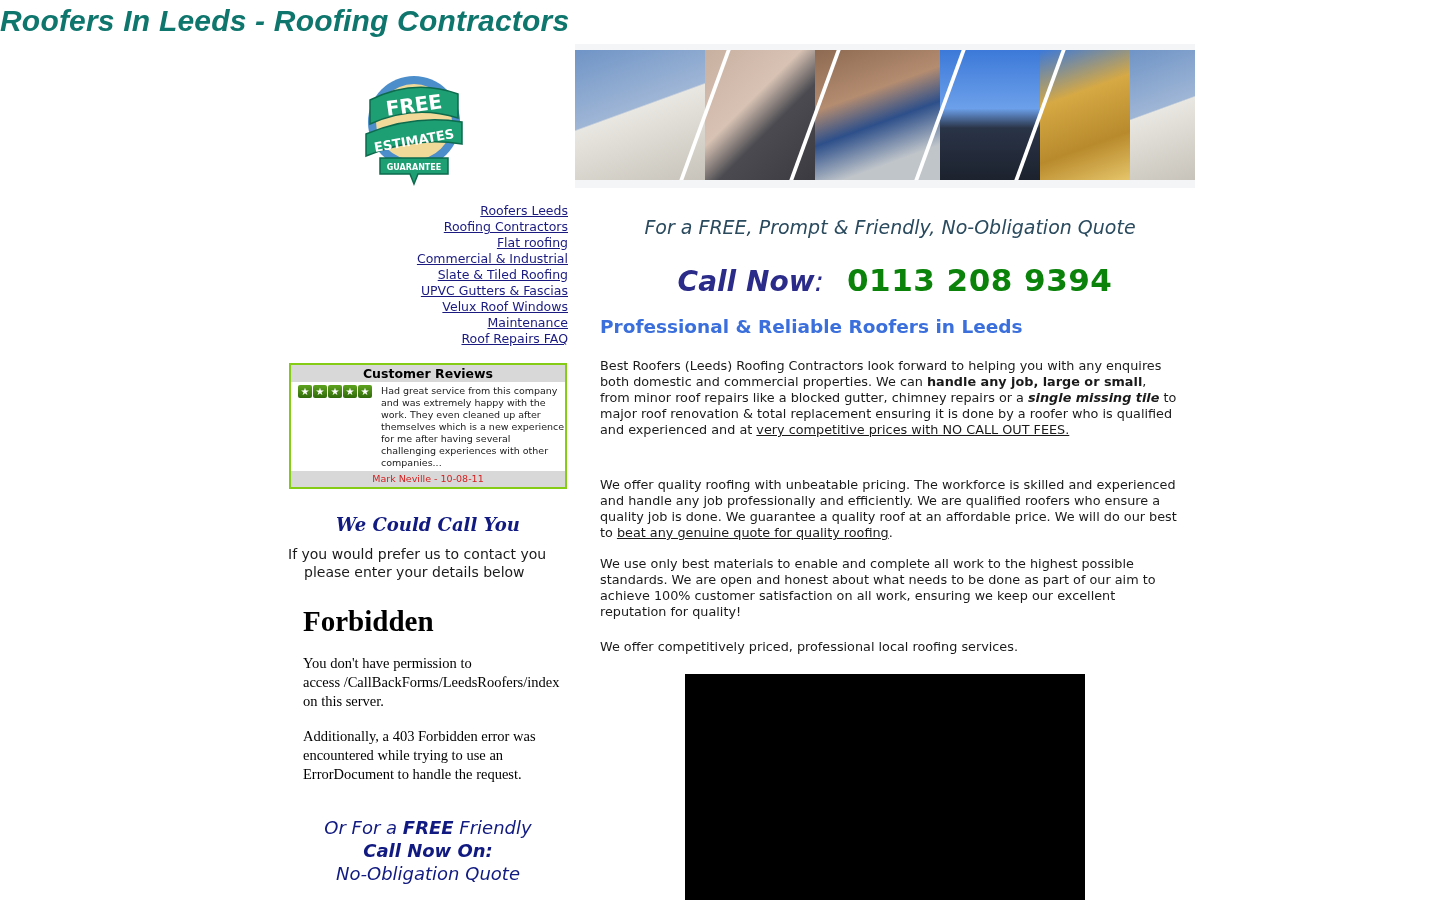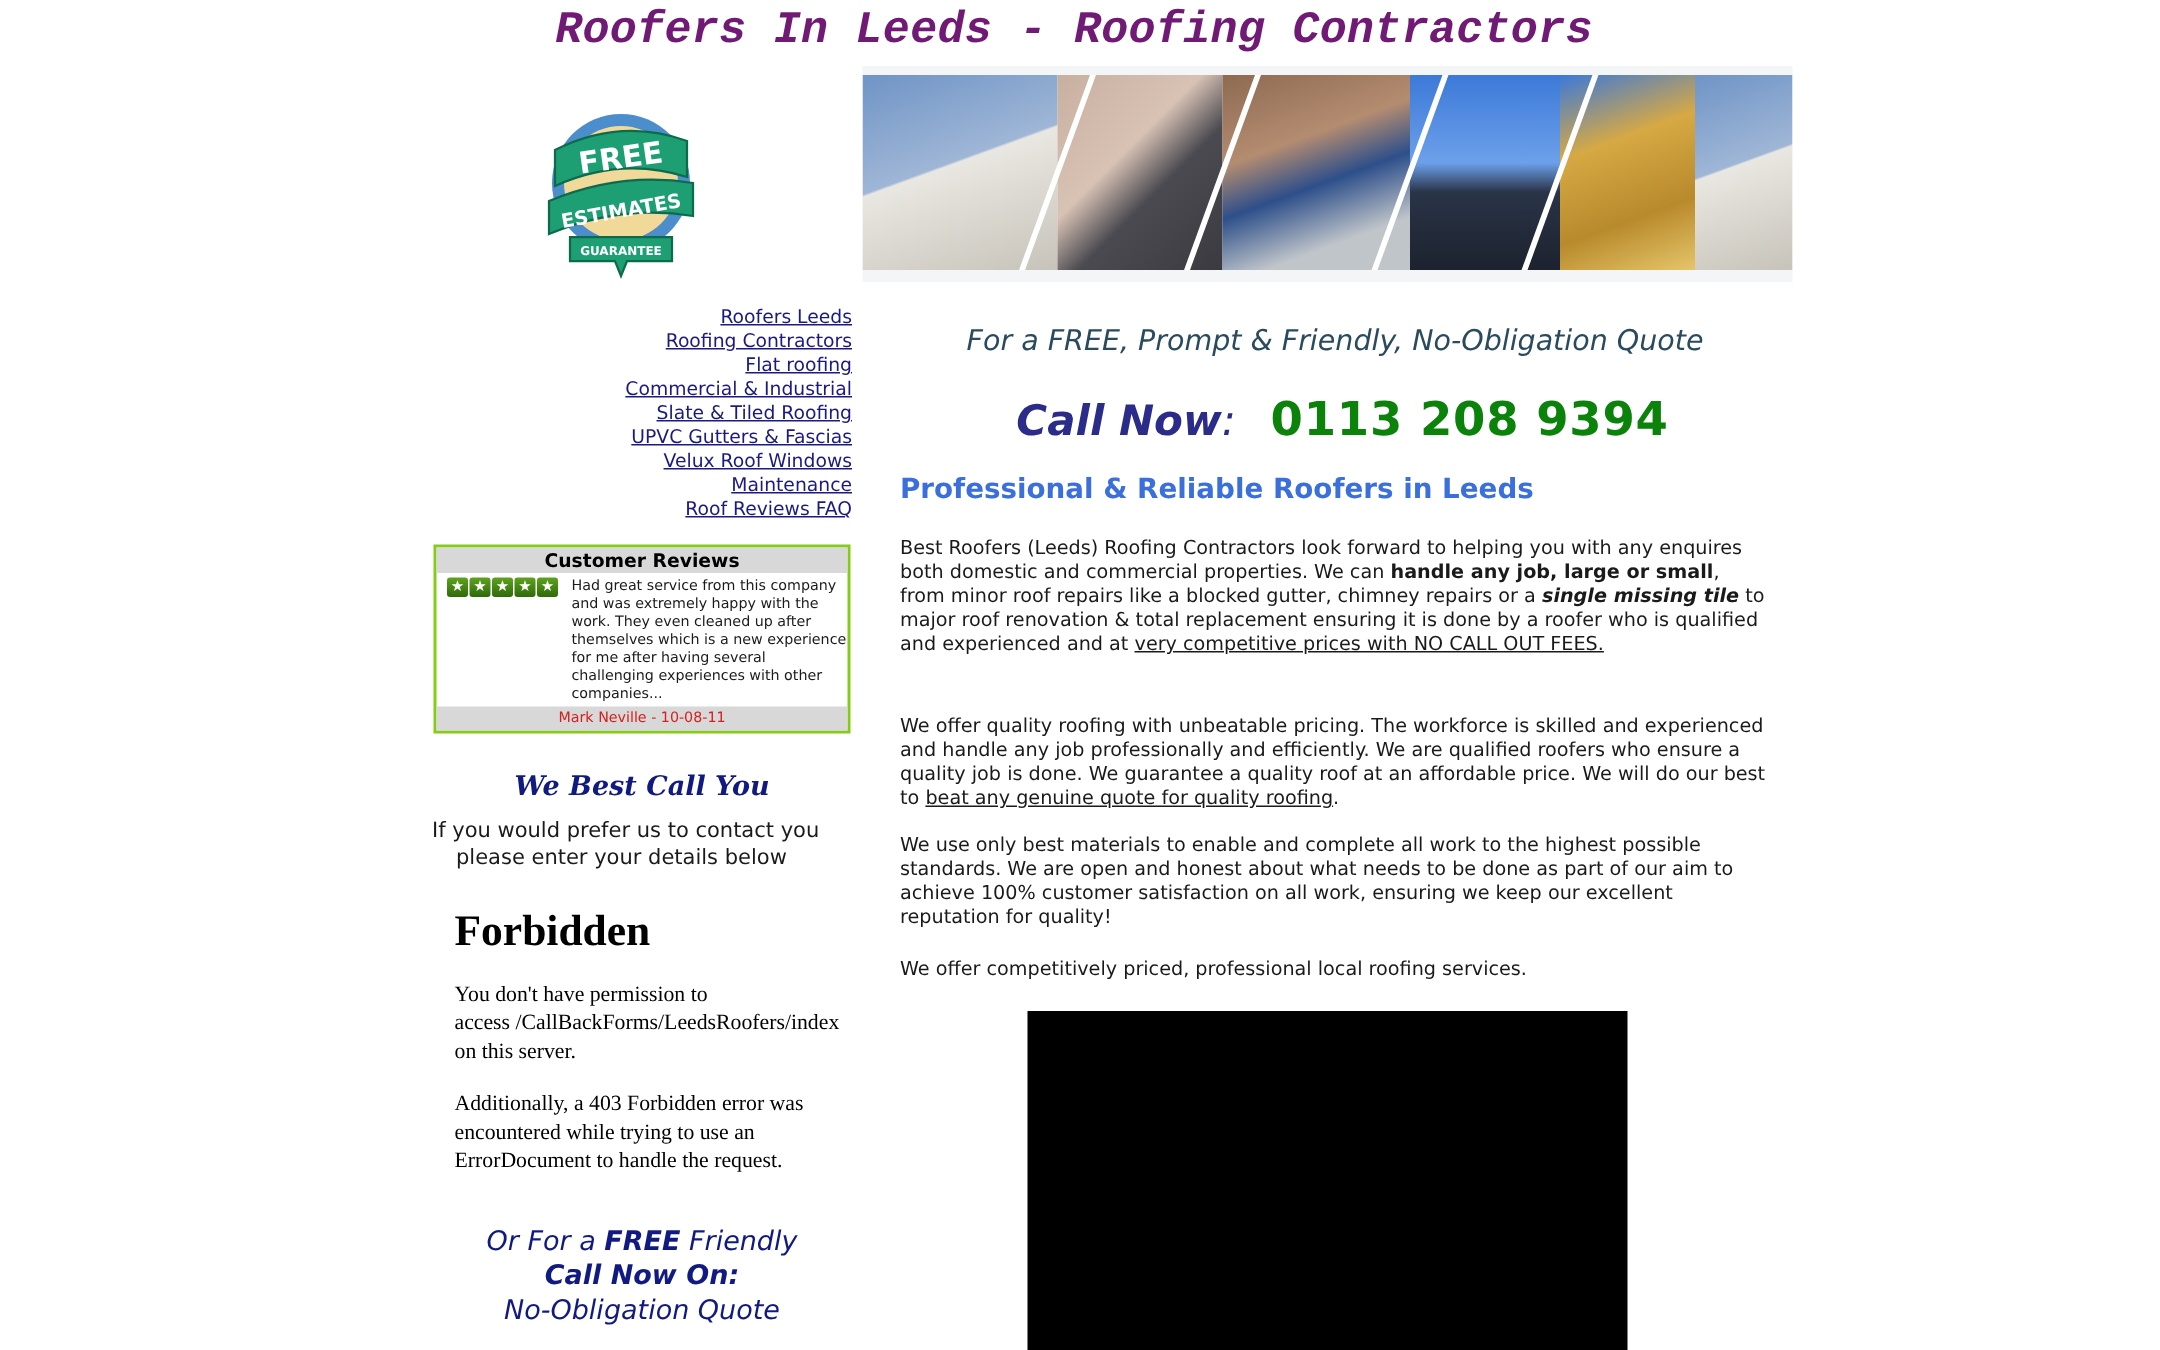--- a/index.html
+++ b/index.html
@@ -1,22 +1,22 @@
 <!DOCTYPE html>
 <html><head>
 <meta charset="utf-8">
 <style>
   * { box-sizing: border-box; margin: 0; padding: 0; }
   html, body { width: 1440px; height: 900px; overflow: hidden; background: #ffffff; }
   body { font-family: "DejaVu Sans", "Liberation Sans", sans-serif; color: #000; position: relative; }
 
   .site-title {
-    position: absolute; left: 0; top: 4px; width: 1432px; text-align: center;
-    font-family: Liberation Mono, monospace; font-weight: bold; font-style: italic;
-    font-size: 30px; color: #701a75; letter-spacing: 0.2px;
+    position: absolute; left: 0; top: 4px; width: 1432px; text-align: left;
+    font-family: Liberation Sans, sans-serif; font-weight: bold; font-style: italic;
+    font-size: 30px; color: #0f766e; letter-spacing: 0.2px;
   }
 
   
   .left-col { position: absolute; left: 288px; top: 50px; width: 280px; }
   .badge {
     position: absolute; left: 74px; top: 20px; width: 104px; height: 116px;
   }
   .nav { position: absolute; left: 0; top: 153px; width: 280px; text-align: right; }
   .nav a {
     display: block; font-family: "DejaVu Sans", sans-serif; font-size: 12.5px;
@@ -143,39 +143,39 @@
 
   <nav class="nav">
     <a href="#">Roofers Leeds</a>
     <a href="#">Roofing Contractors</a>
     <a href="#">Flat roofing</a>
     <a href="#">Commercial &amp; Industrial</a>
     <a href="#">Slate &amp; Tiled Roofing</a>
     <a href="#">UPVC Gutters &amp; Fascias</a>
     <a href="#">Velux Roof Windows</a>
     <a href="#">Maintenance</a>
-    <a href="#">Roof Reviews FAQ</a>
+    <a href="#">Roof Repairs FAQ</a>
   </nav>
 
   <div class="reviews">
     <div class="reviews-head">Customer Reviews</div>
     <div class="reviews-body">
       <div class="stars">
         <span class="star">★</span>
         <span class="star">★</span>
         <span class="star">★</span>
         <span class="star">★</span>
         <span class="star">★</span>
       </div>
       <div class="review-text">Had great service from this company and was extremely happy with the work. They even cleaned up after themselves which is a new experience for me after having several challenging experiences with other companies...</div>
     </div>
     <div class="reviews-foot">Mark Neville - 10-08-11</div>
   </div>
 
-  <div class="call-you-title">We Best Call You</div>
+  <div class="call-you-title">We Could Call You</div>
   <div class="call-you-text">
     <div>If you would prefer us to contact you</div>
     <div class="l2">please enter your details below</div>
   </div>
 
   <div class="forbidden-frame">
     <div class="forbidden-title">Forbidden</div>
     <div class="forbidden-p">
       <div>You don't have permission to</div>
       <div>access /CallBackForms/LeedsRoofers/index</div>

